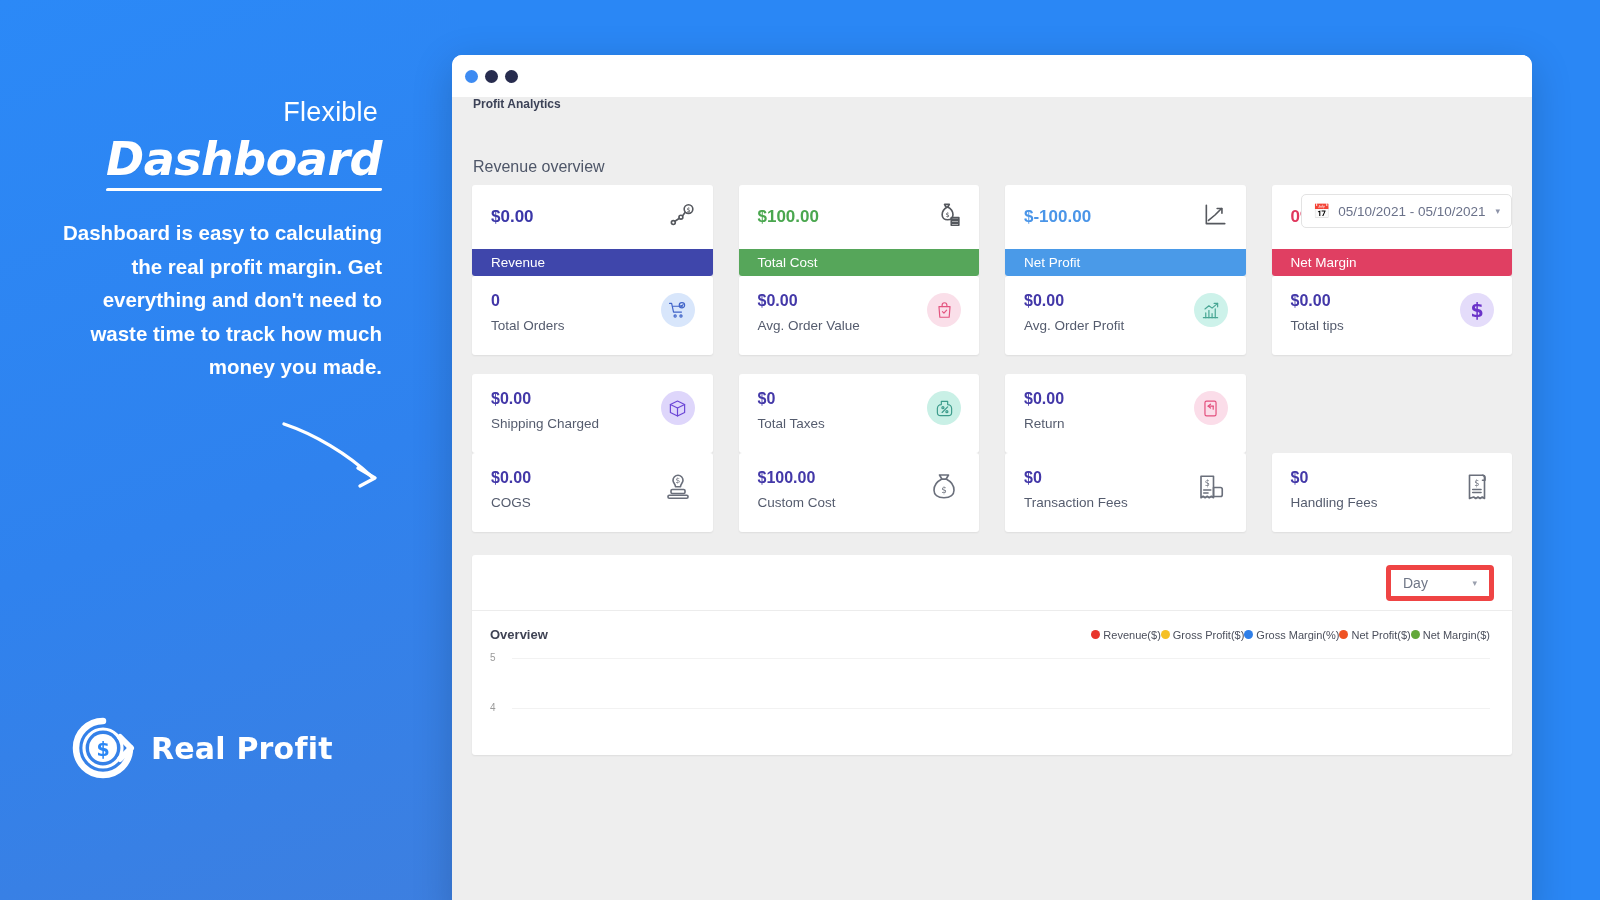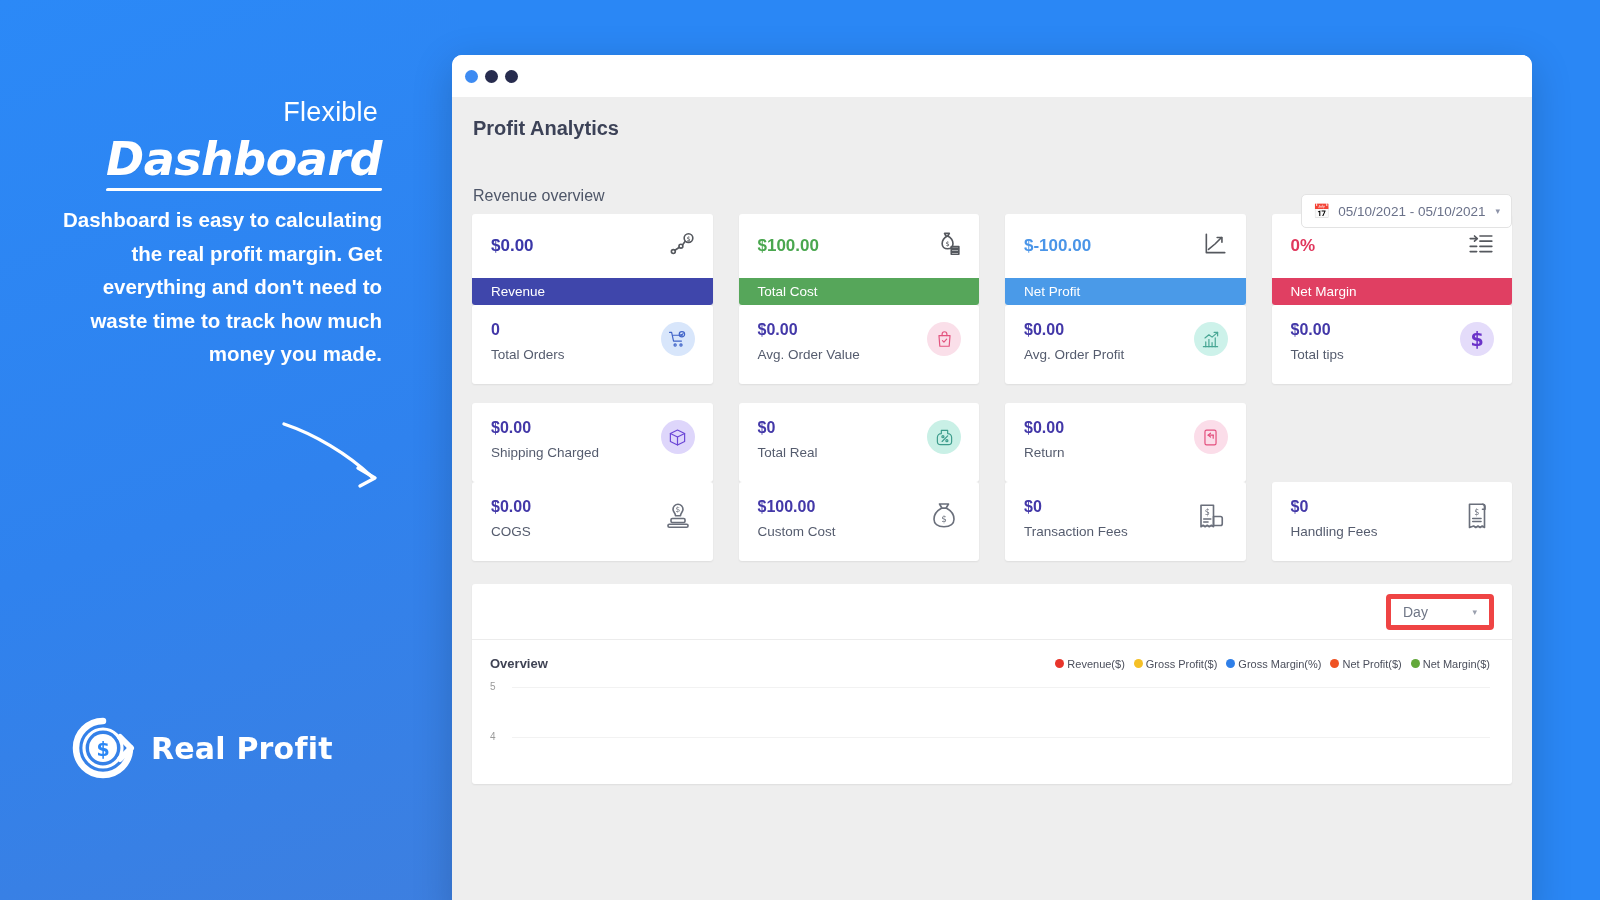--- a/index.html
+++ b/index.html
@@ -30,21 +30,21 @@
     letter-spacing: -0.5px;
     color: #ffffff;
     text-shadow: 0 1px 0 rgba(0,0,0,.04);
   }
   #promo .headline::after{
     content:""; display:block; height:3px; width:100%;
     background:#fff; border-radius:2px; margin-top:2px;
     transform:skewX(-14deg);
   }
   #promo .body-copy {
-    position: absolute; right: 78px; top: 203px; width: 330px;
+    position: absolute; right: 78px; top: 216px; width: 330px;
     font-size: 20.5px; line-height: 33.5px; font-weight: 700;
     color: #ffffff;
   }
   #promo .arrow {
     position: absolute; left: 280px; top: 420px;
     width: 110px; height: 70px;
   }
   #promo .brand {
     position: absolute; left: 70px; top: 715px;
     display: flex; align-items: center; gap: 15px;
@@ -71,22 +71,22 @@
 
   #app {
     position: relative;
     height: 818px;
     background: #eeeeee;
     padding: 0 20px;
     overflow: hidden;
   }
 
   .page-title {
-    font-size: 20px; font-weight: 700; color: #3c4257;
-    padding-top: 20px; padding-left: 1px;
+    font-size: 12px; font-weight: 700; color: #3c4257;
+    padding-left: 1px;
   }
 
   #daterange {
     position: absolute; right: 20px; top: 97px;
     background: #fff; border: 1px solid #e3e3e3; border-radius: 5px;
     height: 34px; padding: 0 11px;
     display: flex; align-items: center; gap: 8px;
     font-size: 13.5px; color: #6a7189;
   }
   #daterange .cal { color: #6c63c9; font-size: 14px; line-height: 1; }
@@ -155,21 +155,21 @@
   }
   #period-select {
     width: 108px; height: 36px; border: 5px solid #ef4444; border-radius: 4px;
     display: flex; align-items: center; justify-content: space-between;
     padding: 0 12px; font-size: 14px; color: #6f7686; background: #fff;
   }
   #period-select .caret { font-size: 9px; color: #9aa0ae; }
   #chart-body { padding: 16px 22px 0 18px; position: relative; }
   #chart-head { display: flex; align-items: center; justify-content: space-between; }
   #chart-head .ov { font-size: 13px; font-weight: 700; color: #3f4354; }
-  #legend { display: flex; align-items: center; gap: 9px; }
+  #legend { display: flex; align-items: center; }
   .leg { display: flex; align-items: center; gap: 3px; font-size: 11px; color: #4b4f5c; }
   .leg i { width: 9px; height: 9px; border-radius: 50%; display: inline-block; }
   #plot { margin-top: 16px; position: relative; height: 96px; }
   .gridline { position: absolute; left: 22px; right: 0; height: 1px; background: #f2f2f2; }
   .ytick { position: absolute; left: 0; font-size: 10px; color: #9a9a9a; transform: translateY(-6px); }
 </style>
 </head>
 <body>
 
 <div id="promo">
@@ -338,21 +338,21 @@
             <svg width="19" height="19" viewBox="0 0 24 24" fill="none" stroke="currentColor" stroke-width="1.5" stroke-linecap="round" stroke-linejoin="round">
               <path d="M12 2.6 21 7v10l-9 4.4L3 17V7z"></path>
               <path d="M3 7l9 4.4L21 7"></path>
               <path d="M12 11.4v10"></path>
             </svg>
           </div>
         </div>
         <div class="stat">
           <div>
             <div class="stat-val">$0</div>
-            <div class="stat-lbl">Total Real</div>
+            <div class="stat-lbl">Total Taxes</div>
           </div>
           <div class="stat-ico-circle" style="background: rgb(201, 240, 230); color: rgb(61, 156, 140);">
             <svg width="19" height="19" viewBox="0 0 24 24" fill="none" stroke="currentColor" stroke-width="1.5" stroke-linecap="round" stroke-linejoin="round">
               <path d="M8 3h8v4a5 5 0 0 1 5 5v5a4 4 0 0 1-4 4H7a4 4 0 0 1-4-4v-5a5 5 0 0 1 5-5z"></path>
               <circle cx="10" cy="11" r="1.3"></circle>
               <circle cx="15" cy="16" r="1.3"></circle>
               <path d="M16 10 L9 17"></path>
             </svg>
           </div>
         </div>

